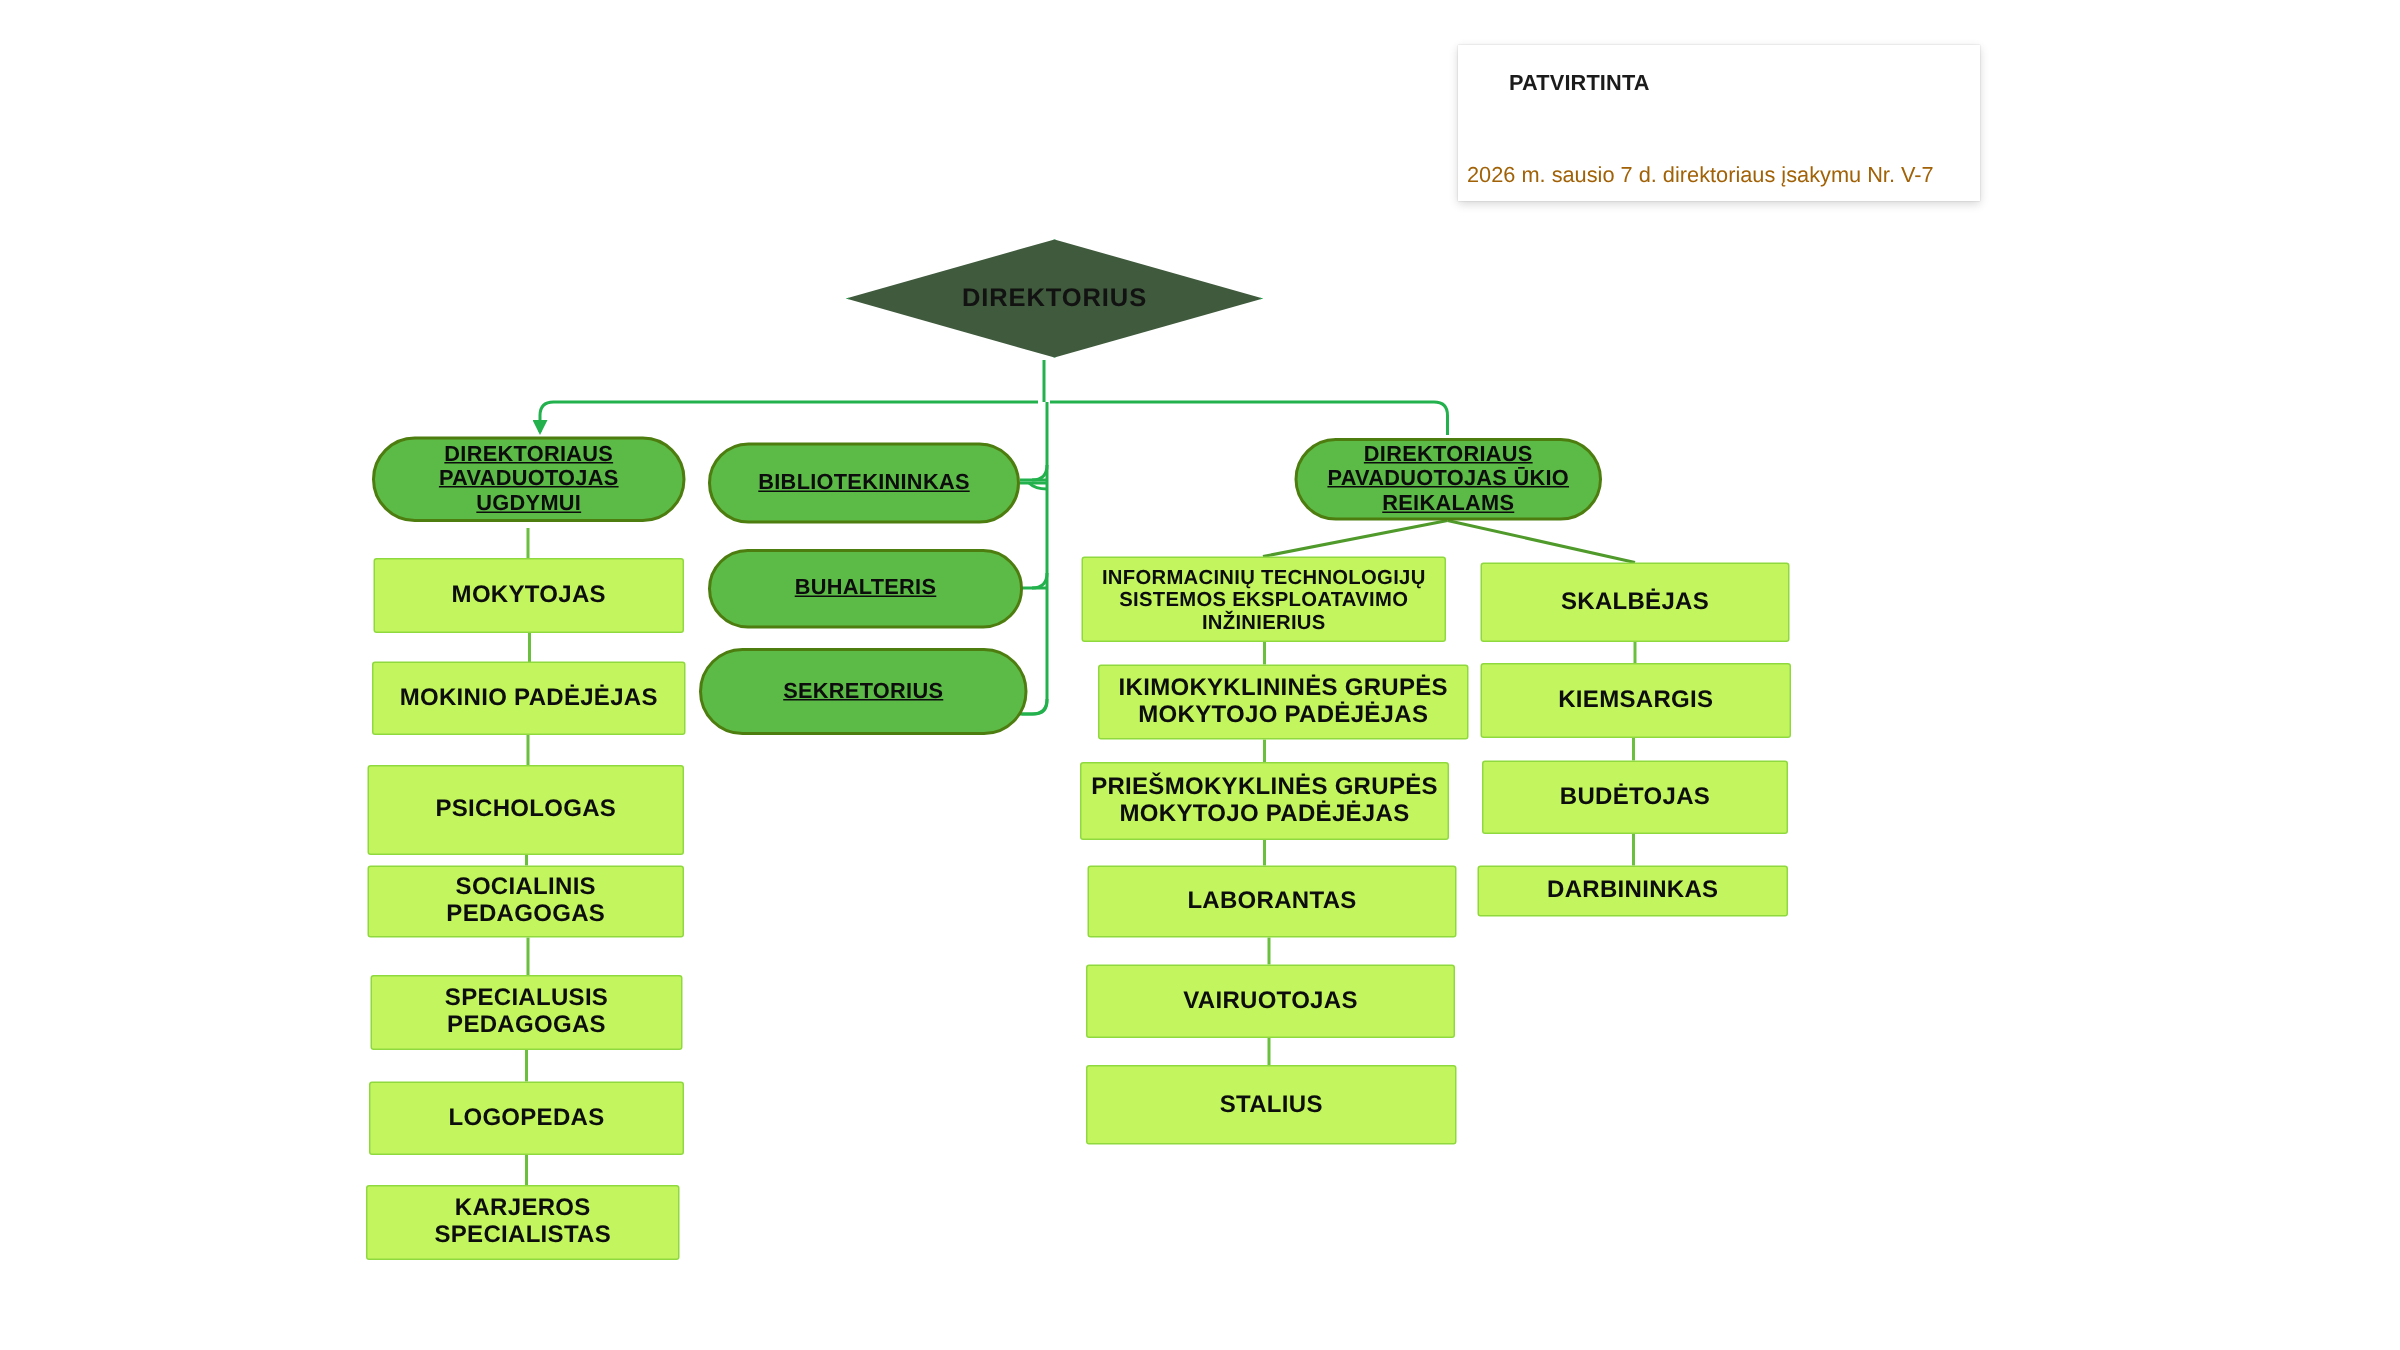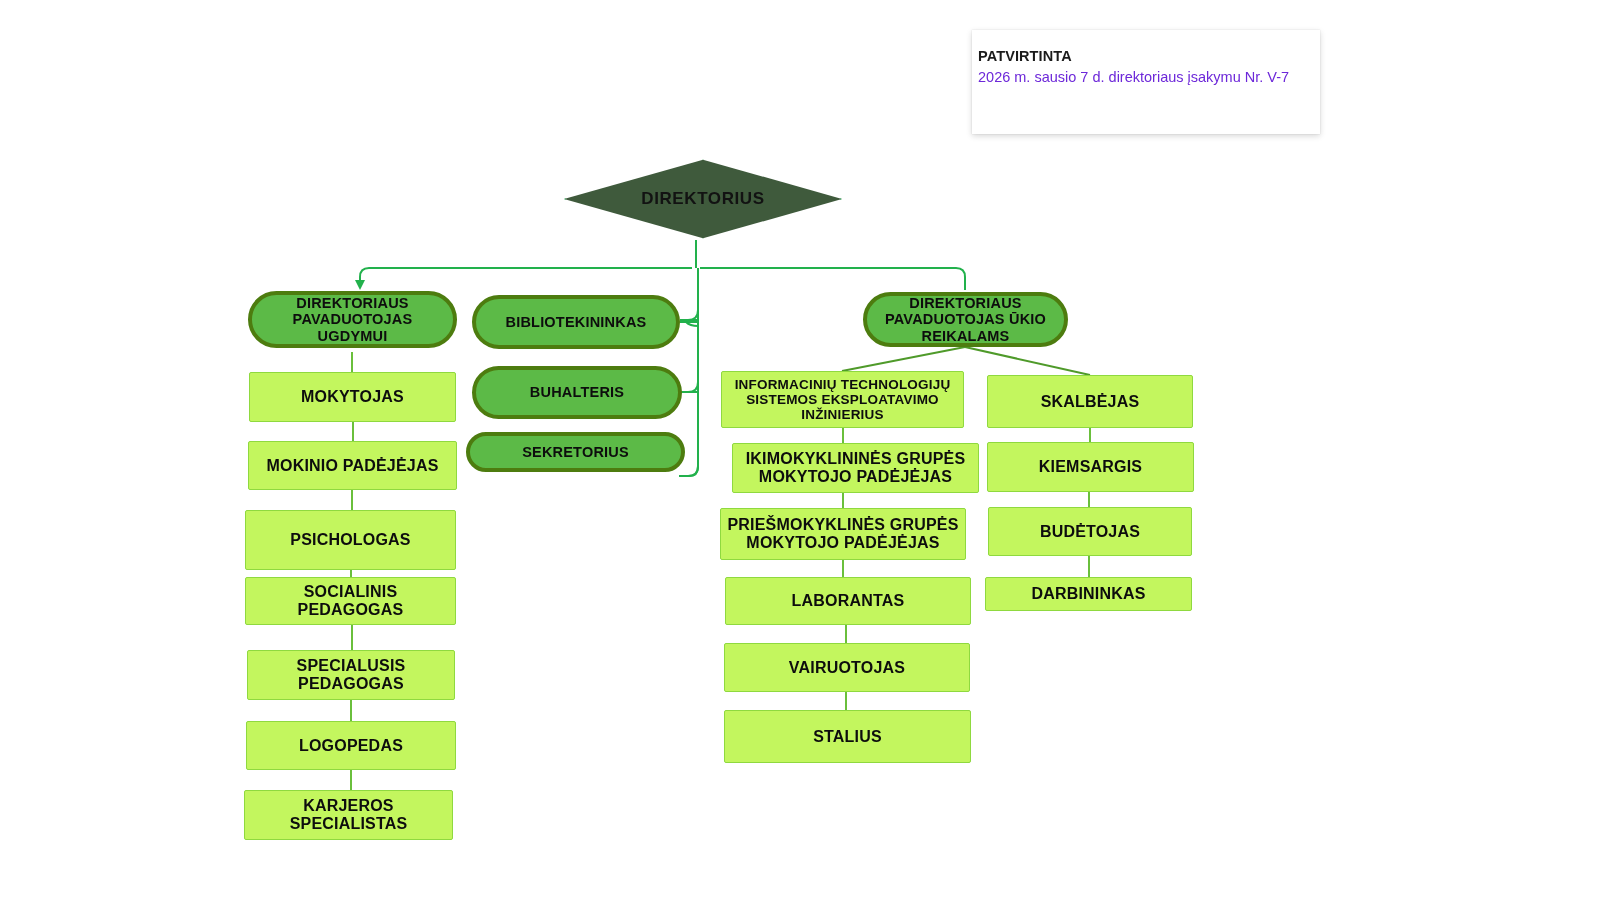--- a/index.html
+++ b/index.html
@@ -15,25 +15,25 @@
   .note-panel {
     position: absolute;
     left: 972px; top: 30px;
     width: 348px; height: 104px;
     background: #ffffff;
     box-shadow: 0 2px 6px rgba(0,0,0,0.16), 0 0 1px rgba(0,0,0,0.18);
     padding: 16px 14px 0 6px;
   }
   .note-title {
     font-size: 14.5px; font-weight: bold; color: #1b1b1b;
-    letter-spacing: .1px; line-height: 1.45;
+    letter-spacing: .1px; line-height: 1.45; margin-left: 28px;
   }
   .note-line {
-    font-size: 14.5px; color: #6d28d9;
-    line-height: 1.45; white-space: nowrap;
+    font-size: 14.5px; color: #a16207;
+    line-height: 1.45; white-space: nowrap; margin-top: 40px;
   }
 
   
   #links { position: absolute; left: 0; top: 0; width: 1600px; height: 900px; }
 
   
   .node {
     position: absolute;
     display: flex; align-items: center; justify-content: center;
     text-align: center;
@@ -53,23 +53,24 @@
   .diamond-wrap .label {
     position: absolute; inset: 0;
     display: flex; align-items: center; justify-content: center;
     font-size: 17px; font-weight: bold; color: #121212;
     letter-spacing: .6px;
   }
 
   
   .pill {
     background: #5cba47;
-    border: 4px solid #4d7c0f;
+    border: 2px solid #4d7c0f;
     border-radius: 999px;
     font-size: 14.5px;
+    text-decoration: underline;
   }
 
   
   .rect {
     background: #c3f65e;
     border: 1.5px solid #8fd93f;
     border-radius: 2px;
     font-size: 16px;
   }
 </style>
@@ -151,21 +152,21 @@
   </div>
 
   <div class="node pill" style="left:472px; top:295px; width:208px; height:54px;">
     <span>BIBLIOTEKININKAS</span>
   </div>
 
   <div class="node pill" style="left:472px; top:366px; width:210px; height:53px;">
     <span>BUHALTERIS</span>
   </div>
 
-  <div class="node pill" style="left:466px; top:432px; width:219px; height:40px;">
+  <div class="node pill" style="left:466px; top:432px; width:219px; height:58px;">
     <span>SEKRETORIUS</span>
   </div>
 
   <div class="node pill" style="left:863px; top:292px; width:205px; height:55px;">
     <span>DIREKTORIAUS PAVADUOTOJAS ŪKIO REIKALAMS</span>
   </div>
 
   <div class="node rect" style="left:249px; top:372px; width:207px; height:50px;">
     <span>MOKYTOJAS</span>
   </div>

